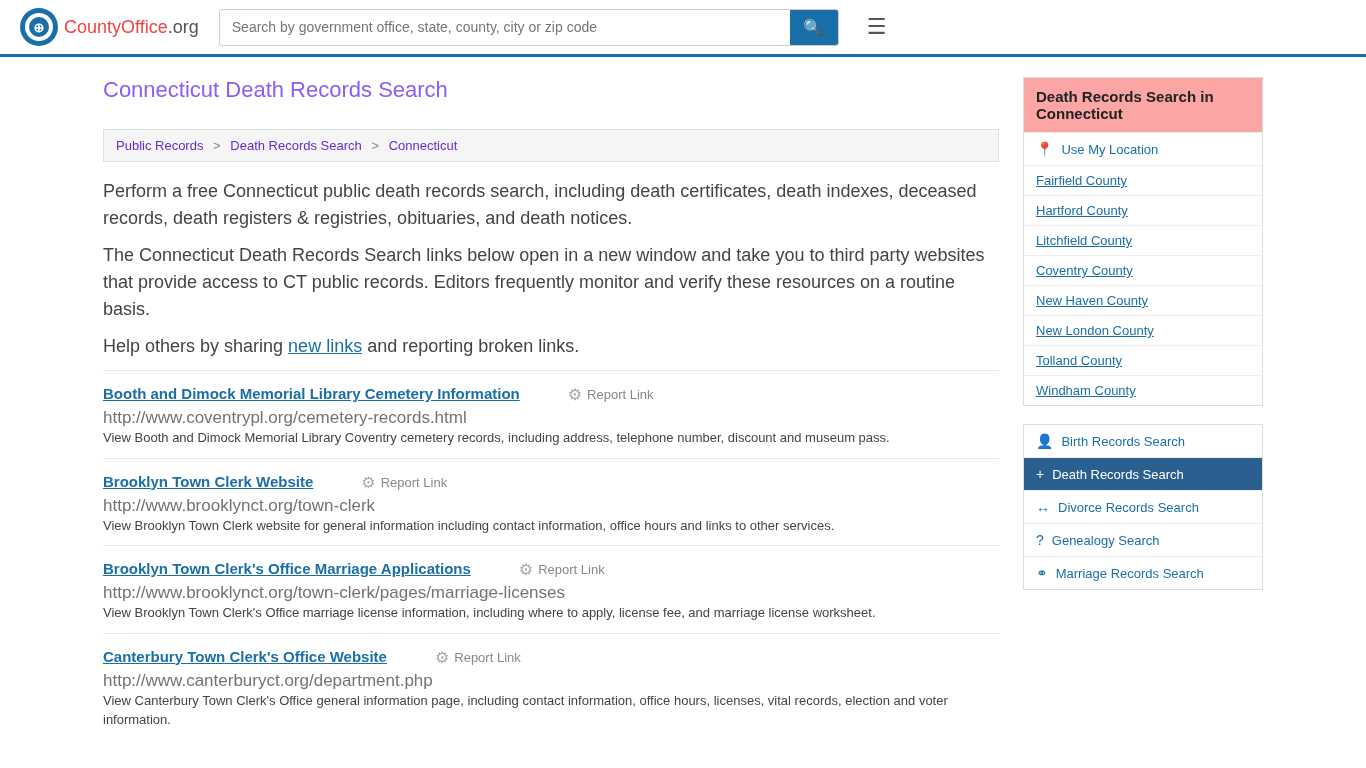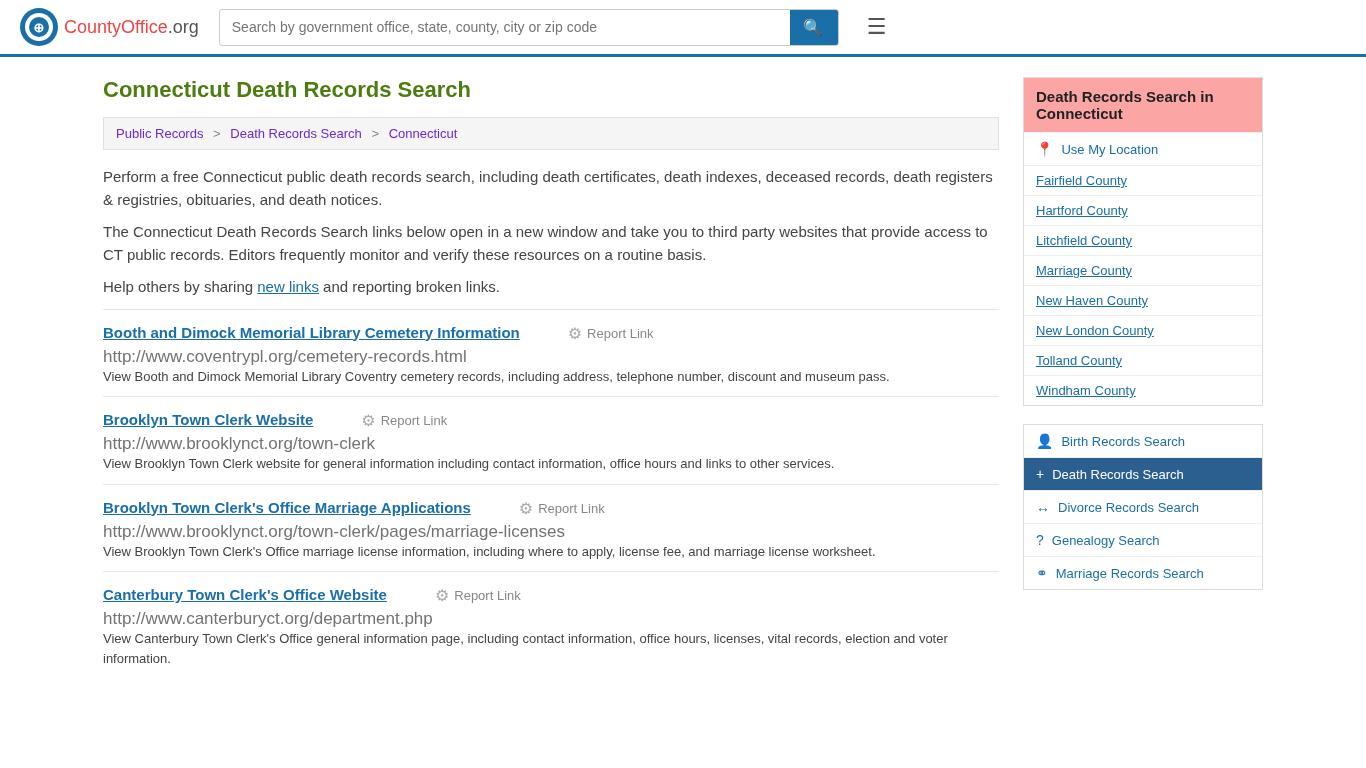--- a/index.html
+++ b/index.html
@@ -79,43 +79,43 @@
       flex: 1;
     }
     .sidebar {
       width: 240px;
       flex-shrink: 0;
     }
 
     
     .page-title {
       font-size: 22px;
-      font-weight: bold;
-      color: #4d7c0f;
-      margin-bottom: 14px;
+      font-weight: normal;
+      color: #8b5cf6;
+      margin-bottom: 26px;
     }
 
     
     .breadcrumb {
       background: #f5f5f5;
       border: 1px solid #e0e0e0;
       padding: 8px 12px;
       margin-bottom: 16px;
       font-size: 13px;
       color: #555;
     }
     .breadcrumb a {
       color: #6d28d9;
       text-decoration: none;
     }
     .breadcrumb .sep { margin: 0 6px; color: #888; }
 
     
     .desc-para {
-      font-size: 15px;
+      font-size: 18px;
       color: #444;
       margin-bottom: 10px;
       line-height: 1.5;
     }
     .desc-para a {
       color: #1a6fa8;
       text-decoration: underline;
     }
 
     
@@ -327,21 +327,21 @@
 
       <div class="sidebar-use-location">
         <span class="item-icon">📍</span>
         <span>Use My Location</span>
       </div>
 
       <div id="county-list">
           <div class="county-list-item">Fairfield County</div>
           <div class="county-list-item">Hartford County</div>
           <div class="county-list-item">Litchfield County</div>
-          <div class="county-list-item">Marriage County</div>
+          <div class="county-list-item">Coventry County</div>
           <div class="county-list-item">New Haven County</div>
           <div class="county-list-item">New London County</div>
           <div class="county-list-item">Tolland County</div>
           <div class="county-list-item">Windham County</div>
         </div>
     </div>
 
     <div class="sidebar-section">
       <div id="public-records-list">
           <div class="sidebar-item">

